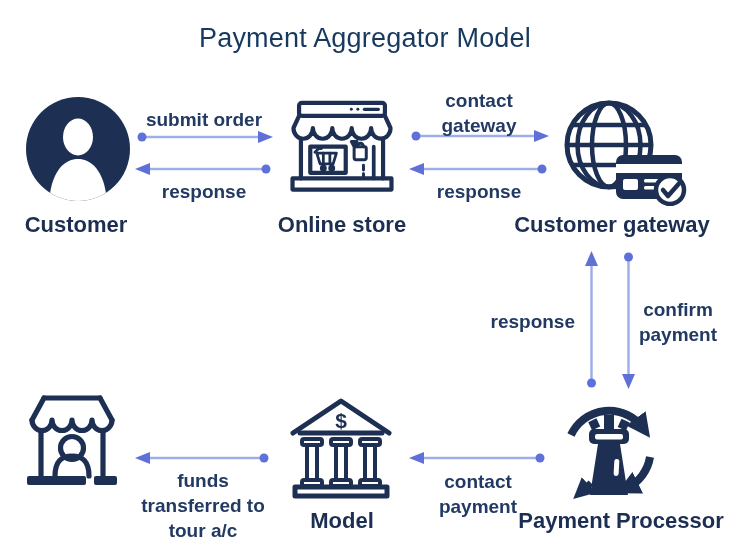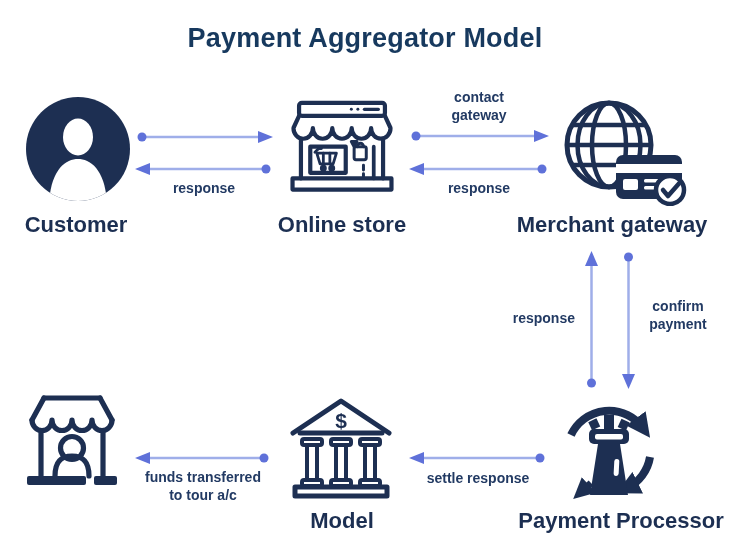--- a/index.html
+++ b/index.html
@@ -3,27 +3,27 @@
 <meta charset="utf-8">
 <style>
   html,body{margin:0;padding:0;background:#fff;}
   .canvas{
     position:relative;width:730px;height:547px;background:#fff;
     font-family:"Liberation Sans",sans-serif;overflow:hidden;
   }
   .abs{position:absolute;}
   .title{
     left:0;right:0;top:23px;text-align:center;
-    font-size:27px;font-weight:bold;color:#17395E;letter-spacing:.2px;
+    font-size:27px;font-weight:normal;color:#17395E;letter-spacing:.2px;
   }
   .node-label{
     font-size:22px;font-weight:bold;color:#1C2F52;text-align:center;white-space:nowrap;
   }
   .edge-label{
-    font-size:14px;font-weight:bold;color:#223A63;text-align:center;line-height:1.32;
+    font-size:19px;font-weight:bold;color:#223A63;text-align:center;line-height:1.32;
   }
   .edge-label.right-align{text-align:right;}
   svg{display:block;}
 </style>
 </head>
 <body>
 
 <div class="canvas">
 
   <div class="abs title">Payment Aggregator Model</div>
@@ -181,27 +181,28 @@
     <circle cx="130" cy="8" r="4.5" fill="#5F71D9"></circle>
     <polygon points="16,2 1,8 16,14" fill="#5F71D9"></polygon>
   </svg>
 
   <svg class="abs" style="left:408px;top:450px" width="138" height="16">
     <line x1="15" y1="8" x2="132" y2="8" stroke="#9FAEE9" stroke-width="2.5"></line>
     <circle cx="132" cy="8" r="4.5" fill="#5F71D9"></circle>
     <polygon points="16,2 1,8 16,14" fill="#5F71D9"></polygon>
   </svg>
 
+  <div class="abs edge-label" style="left:134px;top:107px;width:140px">submit order</div>
   <div class="abs edge-label" style="left:134px;top:179px;width:140px">response</div>
   <div class="abs edge-label" style="left:431px;top:88px;width:96px">contact gateway</div>
   <div class="abs edge-label" style="left:408px;top:179px;width:142px">response</div>
   <div class="abs edge-label right-align" style="left:455px;top:309px;width:120px">response</div>
   <div class="abs edge-label" style="left:137px;top:468px;width:132px">funds transferred to tour a/c</div>
   <div class="abs edge-label" style="left:632px;top:297px;width:92px">confirm payment</div>
-  <div class="abs edge-label" style="left:408px;top:469px;width:140px">settle response</div>
+  <div class="abs edge-label" style="left:408px;top:469px;width:140px">contact payment</div>
 
   <div class="abs node-label" style="left:262px;top:212px;width:160px">Online store</div>
   <div class="abs node-label" style="left:4px;top:212px;width:144px">Customer</div>
-  <div class="abs node-label" style="left:512px;top:212px;width:200px">Merchant gateway</div>
+  <div class="abs node-label" style="left:512px;top:212px;width:200px">Customer gateway</div>
   <div class="abs node-label" style="left:272px;top:508px;width:140px">Model</div>
   <div class="abs node-label" style="left:510px;top:508px;width:222px">Payment Processor</div>
 
 </div>
 
 </body></html>

